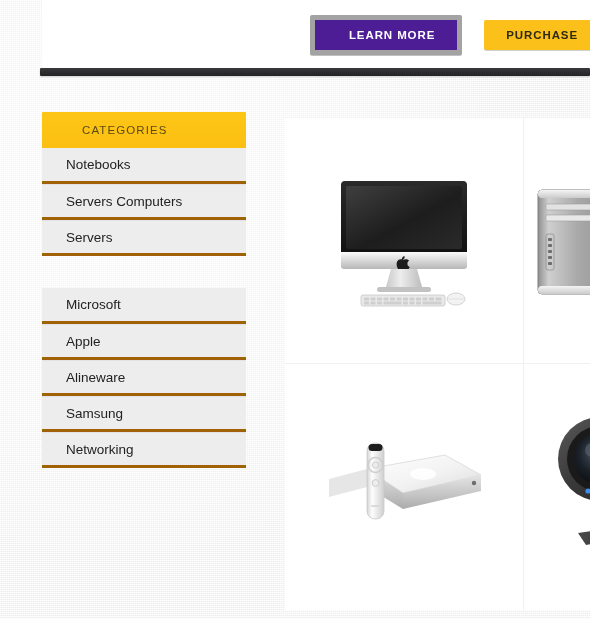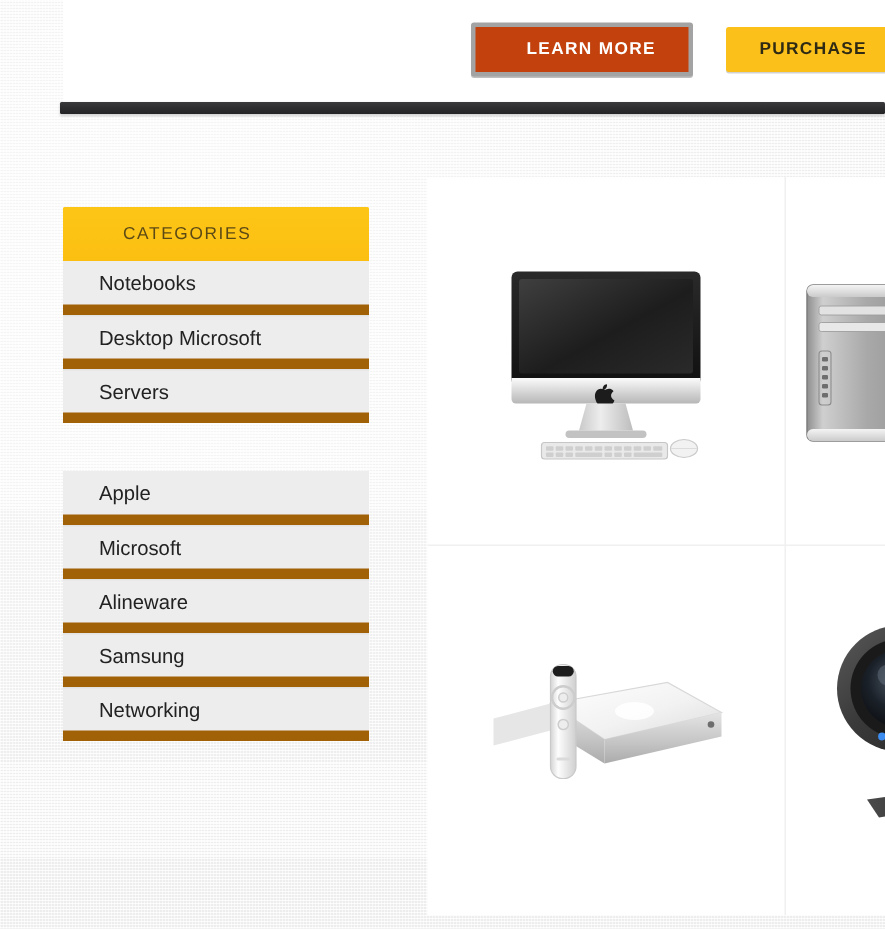--- a/index.html
+++ b/index.html
@@ -54,24 +54,24 @@
     font-weight: bold;
     padding: 9px 22px;
     border: none;
     cursor: pointer;
     white-space: nowrap;
     font-family: "Liberation Sans", sans-serif;
     border-radius: 2px;
   }
 
   .btn-learn {
-    background: #c2410c;
+    background: #4c1d95;
     color: #ffffff;
     box-shadow: 0 1px 0 rgba(0,0,0,.25);
-    border: 3px solid #a3a3a3;
+    border: 5px solid #a3a3a3;
     padding-left: 34px;
   }
 
   .btn-purchase {
     background: #fbc01a;
     color: #2f2a14;
     box-shadow: 0 1px 0 rgba(0,0,0,.18);
     margin-right: -28px;
     padding-right: 40px;
   }
@@ -86,21 +86,21 @@
     background: linear-gradient(180deg, #3a3a3c 0%, #2c2c2e 55%, #242426 100%);
     border-radius: 1px;
     z-index: 3;
     box-shadow: 0 1px 2px rgba(0,0,0,.18);
   }
 
   
   .sidebar {
     position: absolute;
     left: 42px;
-    top: 138px;
+    top: 112px;
     width: 204px;
     z-index: 4;
   }
 
   .widget { margin-bottom: 32px; }
 
   .widget-header {
     background: linear-gradient(180deg, #fdc616 0%, #fbbf12 100%);
     height: 36px;
     display: flex;
@@ -116,21 +116,21 @@
   .widget-list { list-style: none; }
 
   .widget-list li {
     height: 36px;
     display: flex;
     align-items: center;
     padding-left: 24px;
     font-size: 13.5px;
     color: #222222;
     background: #ededed;
-    border-bottom: 7px solid #a16207;
+    border-bottom: 3px solid #a16207;
     border-top: 1px solid #e3e3e3;
     cursor: pointer;
   }
 
   .widget-list li:first-child { border-top: none; }
 
   
   .products {
     position: absolute;
     left: 285px;
@@ -185,35 +185,35 @@
 
 <aside class="sidebar">
 
   <section class="widget">
     <div class="widget-header">CATEGORIES</div>
     <ul class="widget-list">
       <li>
         <span>Notebooks</span>
       </li>
       <li>
-        <span>Desktop Microsoft</span>
+        <span>Servers Computers</span>
       </li>
       <li>
         <span>Servers</span>
       </li>
     </ul>
   </section>
 
   <section class="widget">
     <ul class="widget-list">
       <li>
+        <span>Microsoft</span>
+      </li>
+      <li>
         <span>Apple</span>
-      </li>
-      <li>
-        <span>Microsoft</span>
       </li>
       <li>
         <span>Alineware</span>
       </li>
       <li>
         <span>Samsung</span>
       </li>
       <li>
         <span>Networking</span>
       </li>

